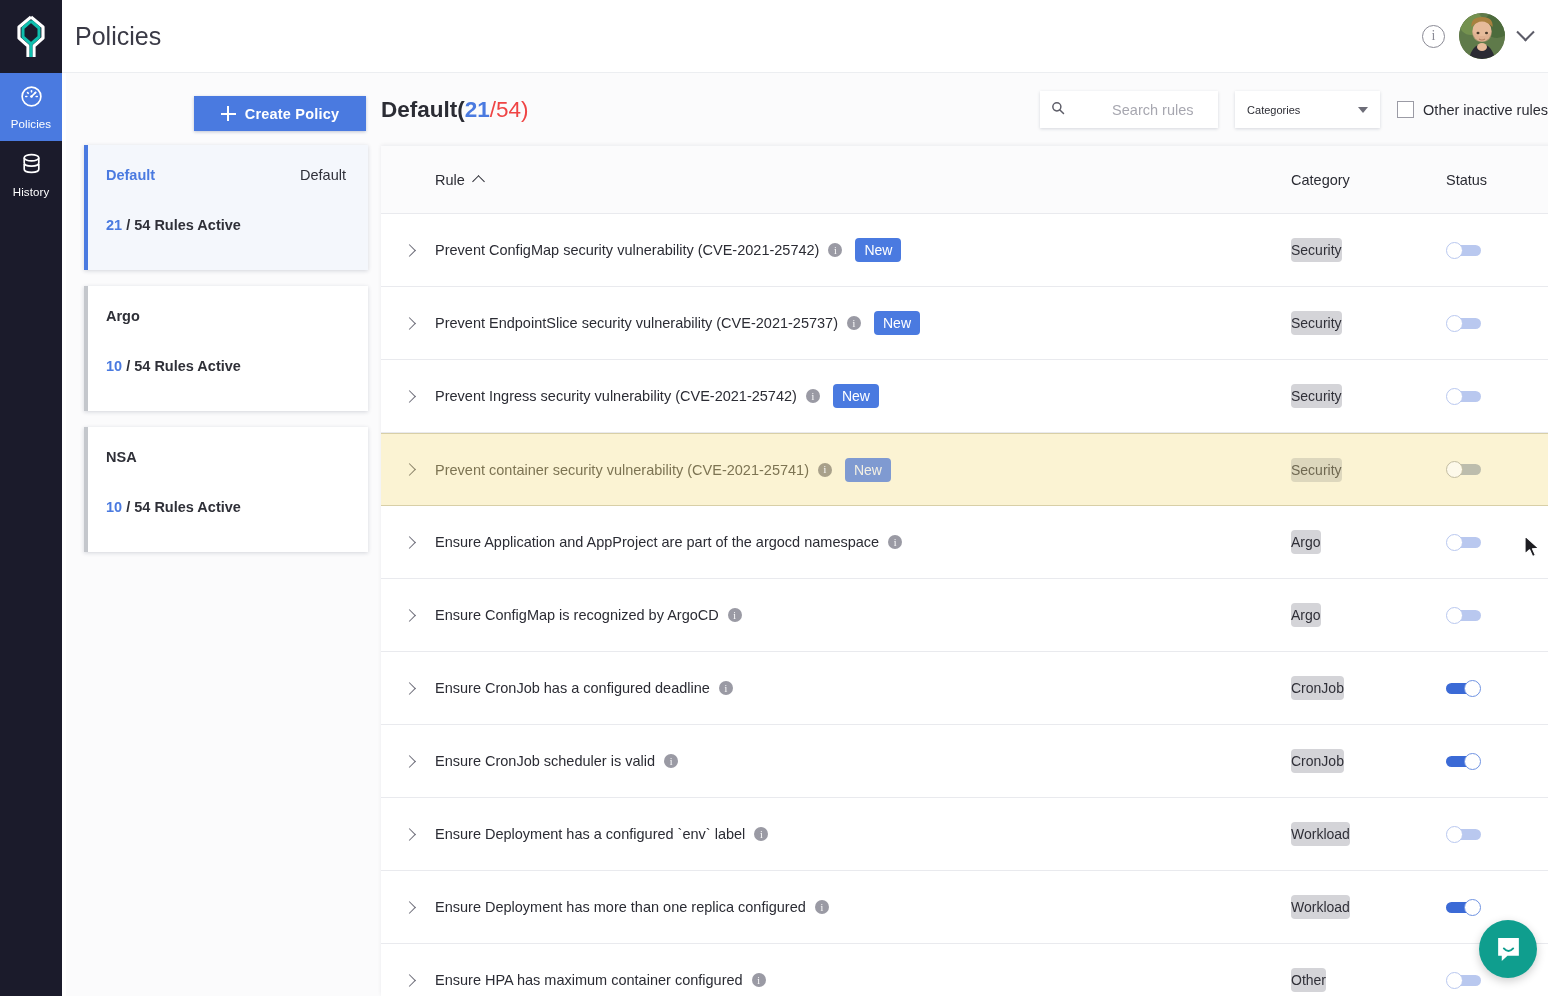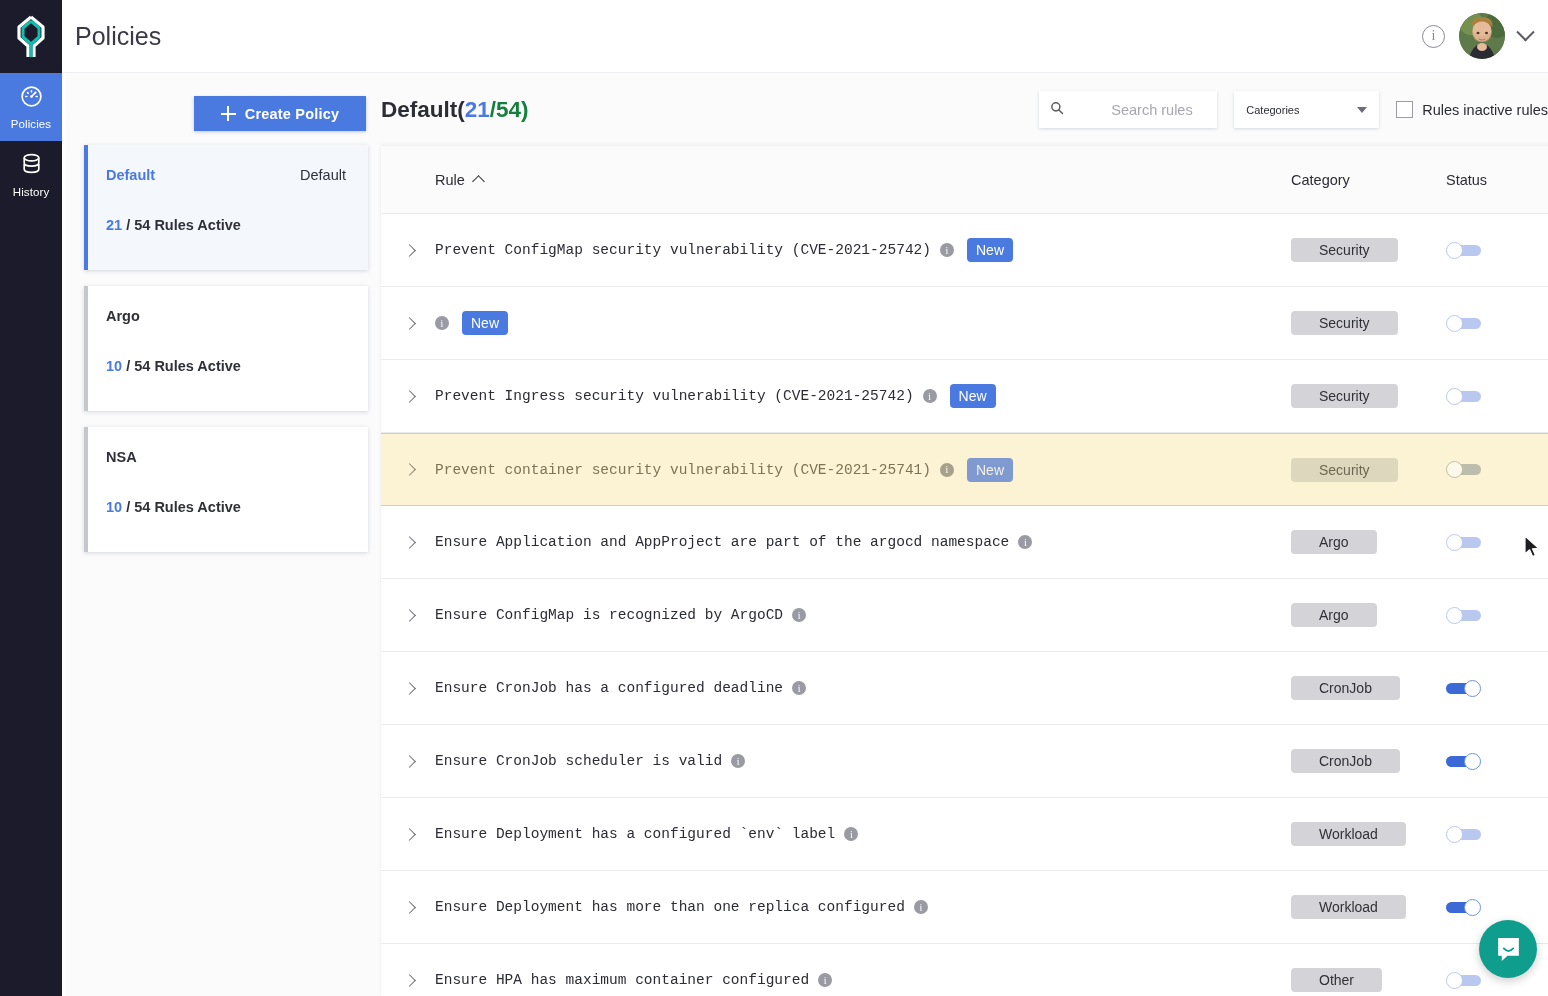--- a/index.html
+++ b/index.html
@@ -141,21 +141,21 @@
     width: 1171px; height: 923px;
   }
   .rules-head {
     position: absolute; left: 0; top: 0; width: 1171px; height: 73px;
     display: flex; align-items: center;
   }
   .rules-title {
     margin-left: 0; font-size: 22.5px; font-weight: bold; color: #2b2c34;
   }
   .rules-title .cnt-active { color: #4a7ae0; font-weight: bold; }
-  .rules-title .cnt-total { color: #15803d; font-weight: bold; }
+  .rules-title .cnt-total { color: #ef4444; font-weight: normal; }
   .rules-tools {
     margin-left: auto; display: flex; align-items: center; gap: 17px;
     margin-right: 4px;
   }
   .search-box {
     width: 178px; height: 37px; background: #fff;
     display: flex; align-items: center; gap: 7px; padding: 0 11px;
     box-shadow: 0 1px 3px rgba(30,40,70,.17);
     cursor: text;
   }
@@ -226,42 +226,42 @@
     width: 9px; height: 9px;
     border-top: 1.8px solid #6c6c78; border-right: 1.8px solid #6c6c78;
     transform: rotate(45deg);
     cursor: pointer;
   }
   .row.highlight .row-chev { border-color: #8a8268; }
   .row-main {
     position: absolute; left: 54px;
     display: flex; align-items: center; gap: 9px;
   }
-  .row-text { font-size: 14.5px; color: #2b2c34; font-family: Liberation Mono, monospace; }
+  .row-text { font-size: 14.5px; color: #2b2c34; }
   .row.highlight .row-text { color: #7d7453; }
   .i-icon {
     width: 14px; height: 14px; border-radius: 50%;
     background: #9a9aa4; color: #fff;
     font-size: 10px; font-family: "Liberation Serif", serif;
     display: flex; align-items: center; justify-content: center;
     cursor: pointer; flex: 0 0 14px;
   }
   .row.highlight .i-icon { background: #a8a08a; }
   .new-badge {
     background: #4a7ae0; color: #fff;
     font-size: 14px; font-weight: 500;
     padding: 4px 9px; border-radius: 4px;
     margin-left: 4px;
   }
   .row.highlight .new-badge { background: #7f9ad1; color: #f3f0e4; }
   .cat-cell { position: absolute; left: 910px; }
   .cat-chip {
     display: inline-block;
     background: #d4d4d8; color: #303038;
-    font-size: 14px; padding: 4px 28px; border-radius: 4px;
+    font-size: 14px; padding: 4px 0; border-radius: 4px;
   }
   .row.highlight .cat-chip { background: #ddd7bd; color: #6f6851; }
   .status-cell { position: absolute; left: 1065px; }
 
   
   .toggle { position: relative; width: 35px; height: 17px; cursor: pointer; }
   .toggle .track {
     position: absolute; border-radius: 9px;
     top: 3px; width: 27px; height: 11px;
   }
@@ -424,21 +424,21 @@
             <input type="text" placeholder="Search rules" style="">
           </div>
 
           <div class="cat-select">
             <span class="cat-label">Categories</span>
             <span class="caret"></span>
           </div>
 
           <label class="hide-inactive">
             <span class="cbox"></span>
-            <span class="hi-label">Rules inactive rules</span>
+            <span class="hi-label">Other inactive rules</span>
           </label>
         </div>
       </div>
 
       <div class="table-wrap">
 
         <div class="thead">
           <div class="th th-rule">
             <span>Rule</span>
             <span class="sort-caret"></span>
@@ -459,20 +459,21 @@
               <div class="status-cell">
                 <div class="toggle off">
                   <span class="track"></span>
                   <span class="knob"></span>
                 </div>
               </div>
             </div>
             <div class="row">
               <div class="row-chev"></div>
               <div class="row-main">
+                <span class="row-text">Prevent EndpointSlice security vulnerability (CVE-2021-25737)</span>
                 <span class="i-icon">i</span>
                 <span class="new-badge">New</span>
               </div>
               <div class="cat-cell"><span class="cat-chip">Security</span></div>
               <div class="status-cell">
                 <div class="toggle off">
                   <span class="track"></span>
                   <span class="knob"></span>
                 </div>
               </div>

